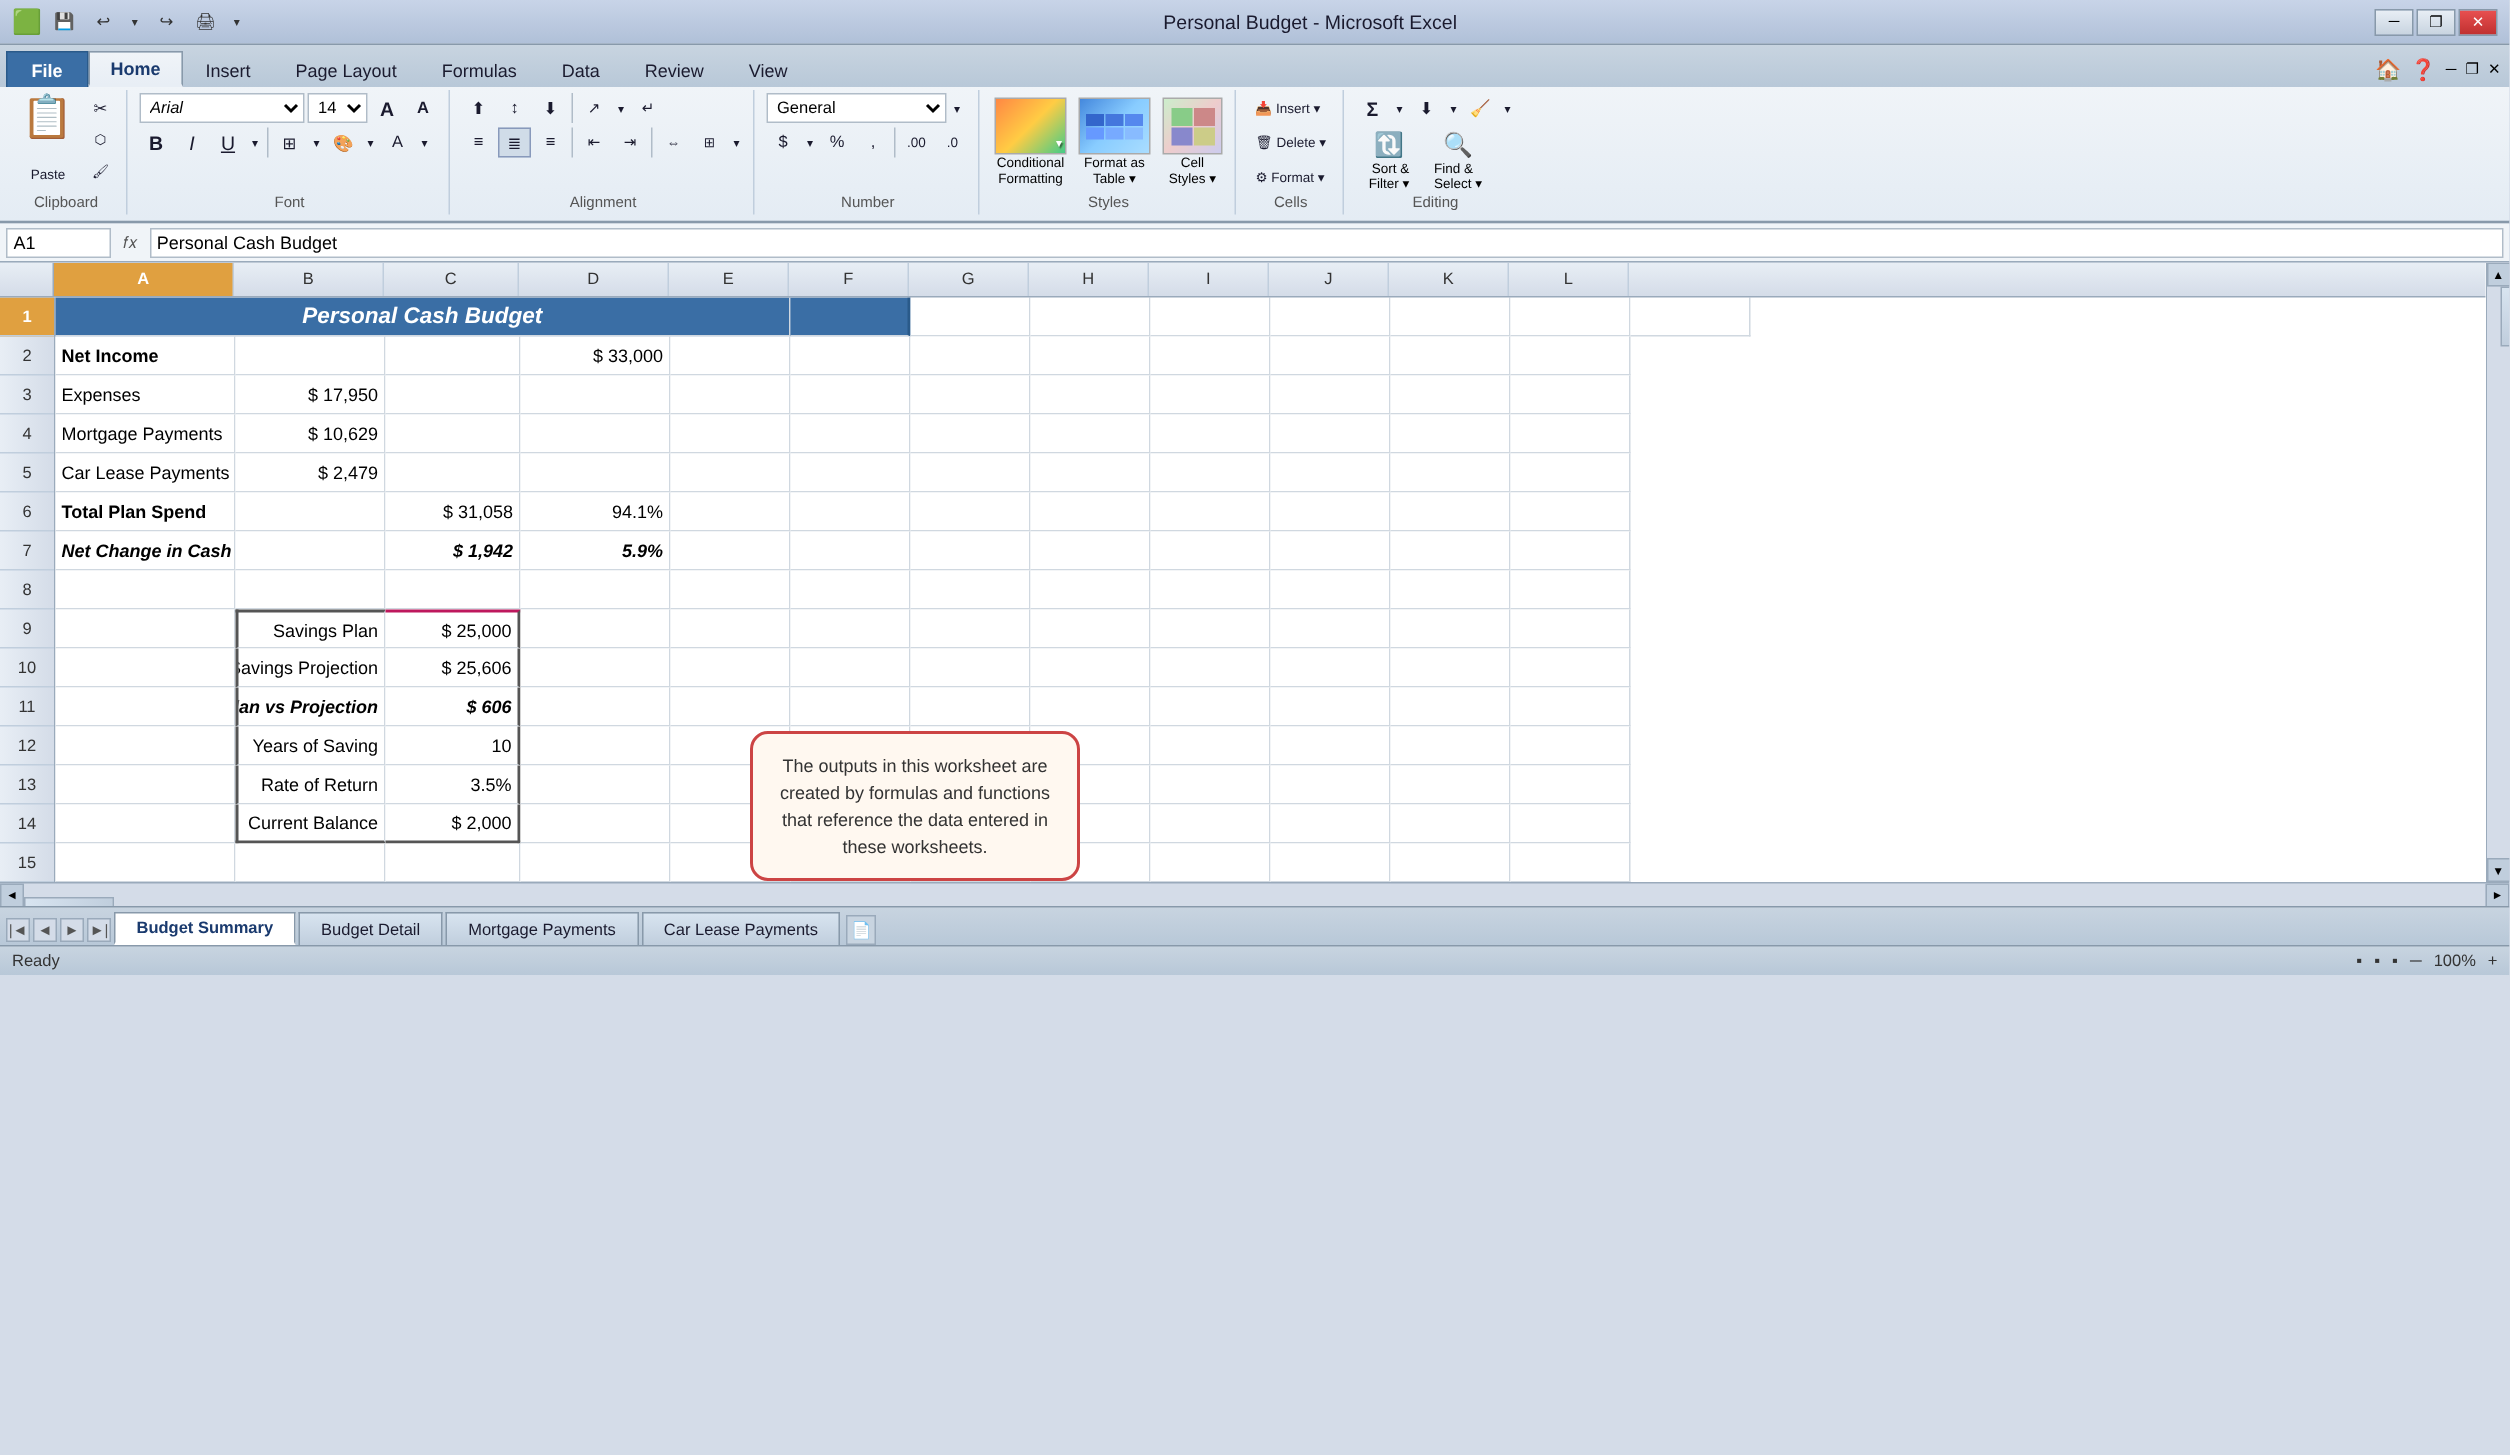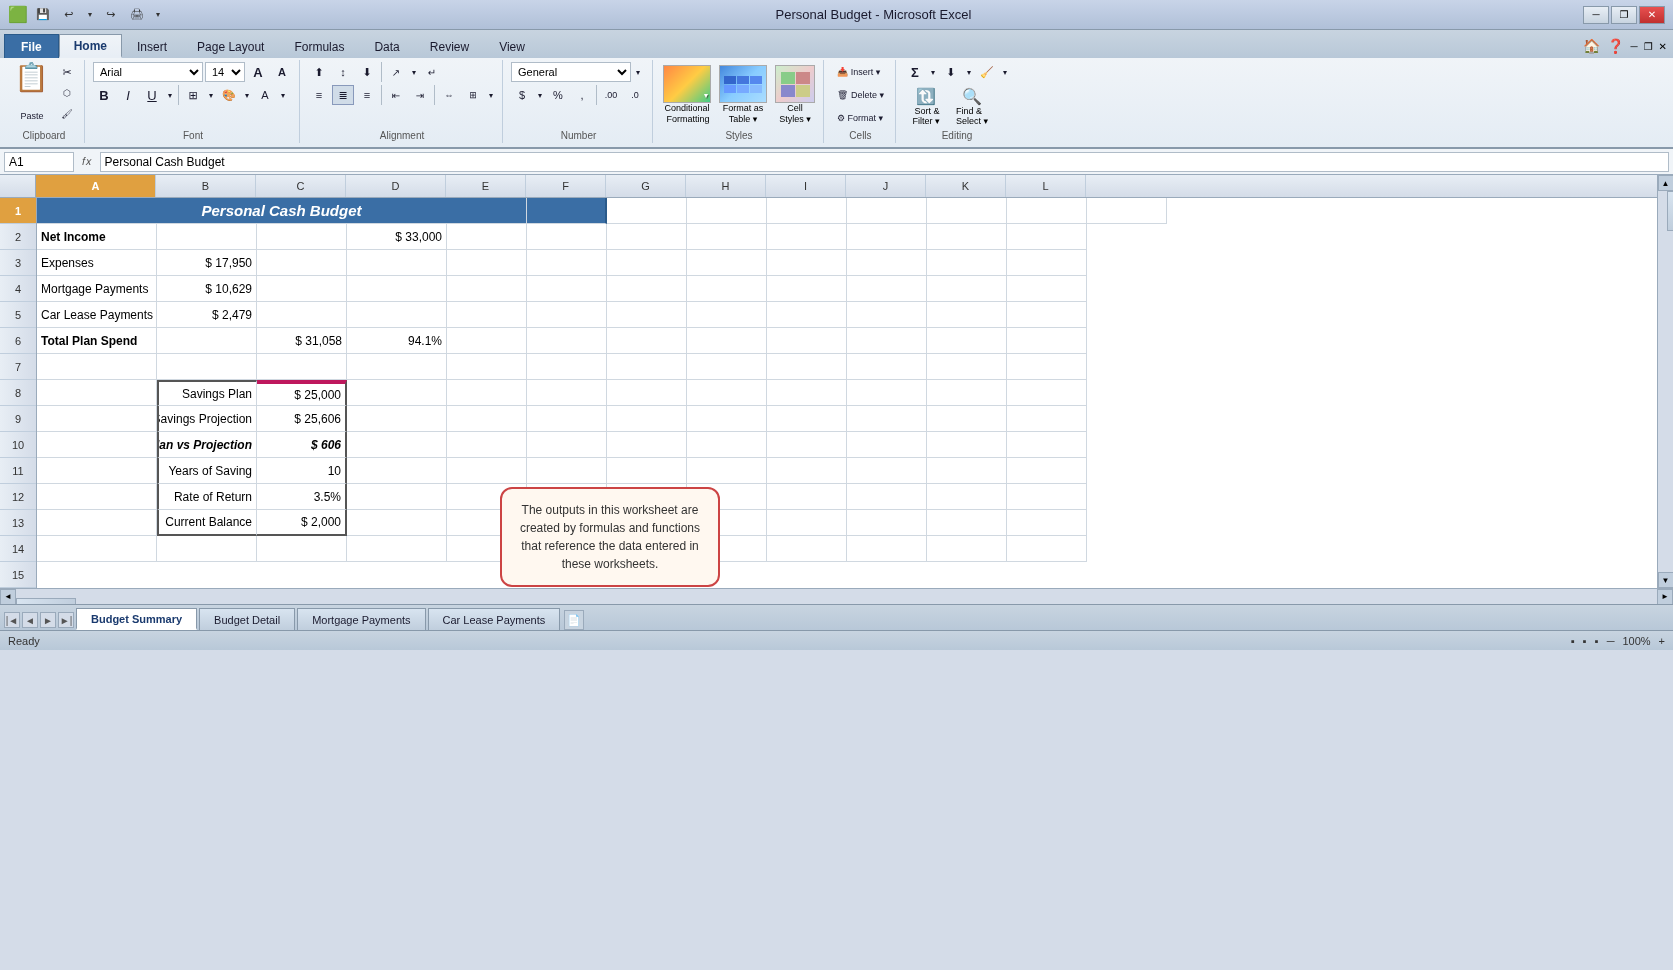--- a/index.html
+++ b/index.html
@@ -118,20 +118,21 @@
     .ribbon-col { display: flex; flex-direction: column; gap: 1px; }
 
     
     .font-select {
       height: 20px;
       border: 1px solid #b0bcc8;
       background: white;
       font-size: 11px;
       padding: 0 2px;
       width: 110px;
+      font-style: italic;
     }
     .size-select {
       height: 20px;
       border: 1px solid #b0bcc8;
       background: white;
       font-size: 11px;
       padding: 0 2px;
       width: 40px;
     }
     .font-row { display: flex; gap: 2px; align-items: center; }
@@ -507,21 +508,21 @@
 
     <div class="ribbon-group">
       <div class="ribbon-group-content" style="align-items:center;">
         <div style="display:flex;flex-direction:column;align-items:center;gap:2px;">
 
           <div style="display:flex;gap:4px;">
             <div style="display:flex;flex-direction:column;align-items:center;cursor:pointer;width:52px;">
               <div style="width:48px;height:38px;background:linear-gradient(135deg,#ff8844,#ffcc44,#44cc88);border:1px solid #aaa;position:relative;display:flex;align-items:center;justify-content:center;font-size:8px;color:white;text-shadow:1px 1px 1px rgba(0,0,0,0.5);">
                 <div style="position:absolute;bottom:2px;right:2px;font-size:8px;">▾</div>
               </div>
-              <div style="font-size:9px;text-align:right;line-height:1.2;">Conditional<br>Formatting</div>
+              <div style="font-size:9px;text-align:center;line-height:1.2;">Conditional<br>Formatting</div>
             </div>
             <div style="display:flex;flex-direction:column;align-items:center;cursor:pointer;width:52px;">
               <div style="width:48px;height:38px;background:linear-gradient(135deg,#4488dd,#88ccff,#aaddff);border:1px solid #aaa;display:flex;align-items:center;justify-content:center;">
                 <div style="display:grid;grid-template-columns:repeat(3,12px);gap:1px;">
                   <div style="background:#3366cc;height:8px;"></div>
                     <div style="background:#4477dd;height:8px;"></div>
                     <div style="background:#5588ee;height:8px;"></div>
                   <div style="background:#6699ff;height:8px;"></div>
                     <div style="background:#77aaff;height:8px;"></div>
                     <div style="background:#88bbff;height:8px;"></div>
@@ -743,20 +744,40 @@
             <div class="cell col-e"></div>
             <div class="cell col-f"></div>
             <div class="cell col-g"></div>
             <div class="cell col-h"></div>
             <div class="cell col-i"></div>
             <div class="cell col-j"></div>
             <div class="cell col-k"></div>
             <div class="cell col-l"></div>
           </div>
 
+          <div class="grid-row">
+            <div class="cell col-a" style="font-style:italic;font-weight:bold;">
+              <span>Net Change in Cash</span>
+            </div>
+            <div class="cell col-b"></div>
+            <div class="cell cell-right col-c" style="font-style:italic;font-weight:bold;">
+              <span>$     1,942</span>
+            </div>
+            <div class="cell cell-right col-d" style="font-style:italic;font-weight:bold;">
+              <span>5.9%</span>
+            </div>
+            <div class="cell col-e"></div>
+            <div class="cell col-f"></div>
+            <div class="cell col-g"></div>
+            <div class="cell col-h"></div>
+            <div class="cell col-i"></div>
+            <div class="cell col-j"></div>
+            <div class="cell col-k"></div>
+            <div class="cell col-l"></div>
+          </div>
 
           <div class="grid-row">
             <div class="cell col-a"></div>
             <div class="cell col-b"></div>
             <div class="cell col-c"></div>
             <div class="cell col-d"></div>
             <div class="cell col-e"></div>
             <div class="cell col-f"></div>
             <div class="cell col-g"></div>
             <div class="cell col-h"></div>
@@ -764,21 +785,21 @@
             <div class="cell col-j"></div>
             <div class="cell col-k"></div>
             <div class="cell col-l"></div>
           </div>
 
           <div class="grid-row">
             <div class="cell col-a"></div>
             <div class="cell cell-right col-b" style="border-left:2px solid #555;border-top:2px solid #555;">
               <span>Savings Plan</span>
             </div>
-            <div class="cell cell-right col-c" style="border-top:4px solid #be185d;border-right:2px solid #555;align-items:center;">
+            <div class="cell cell-right col-c" style="border-top:2px solid #be185d;border-right:2px solid #555;align-items:center;">
               <span>$   25,000</span>
             </div>
             <div class="cell col-d"></div>
             <div class="cell col-e"></div>
             <div class="cell col-f"></div>
             <div class="cell col-g"></div>
             <div class="cell col-h"></div>
             <div class="cell col-i"></div>
             <div class="cell col-j"></div>
             <div class="cell col-k"></div>

